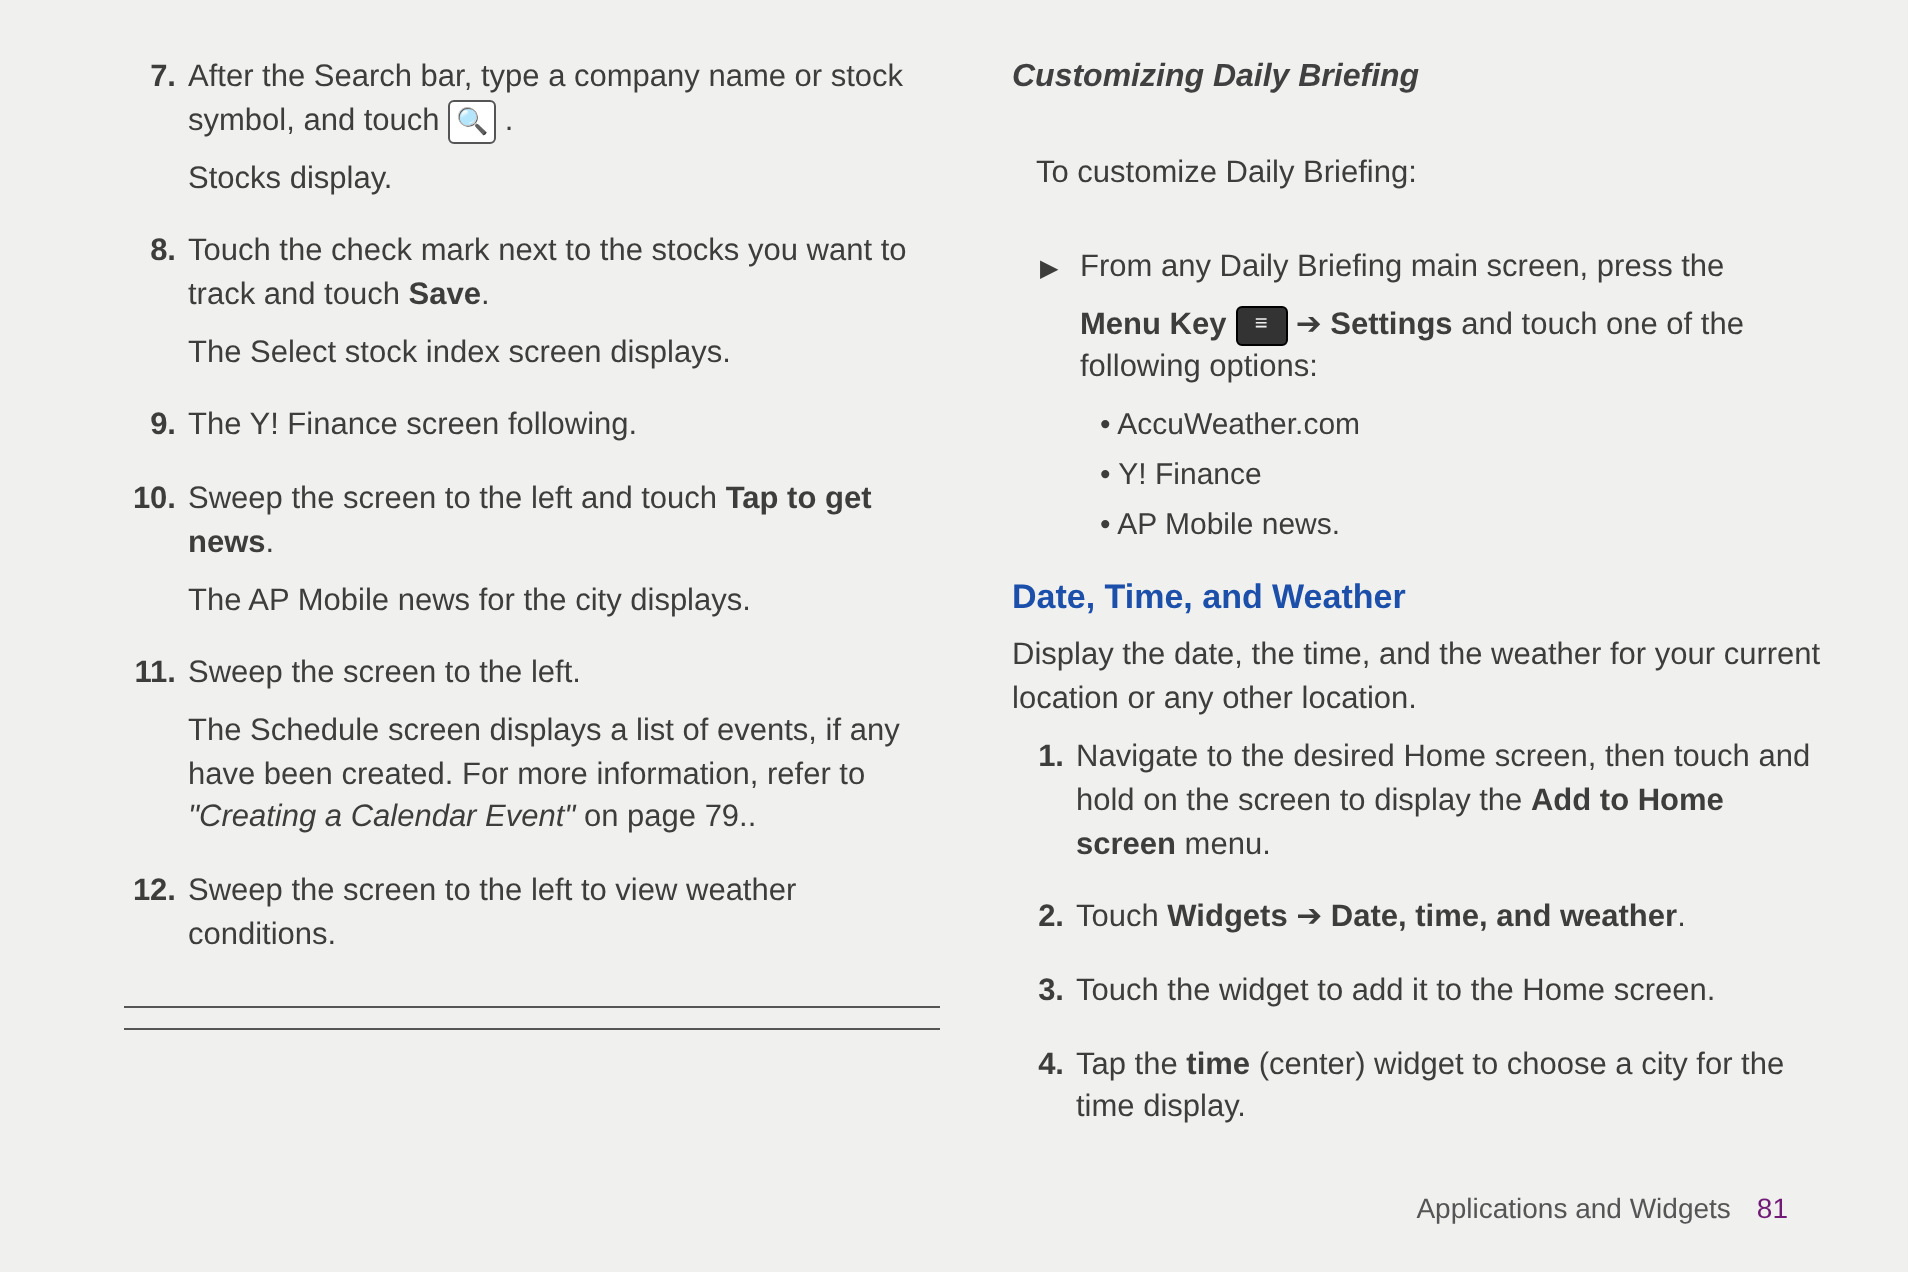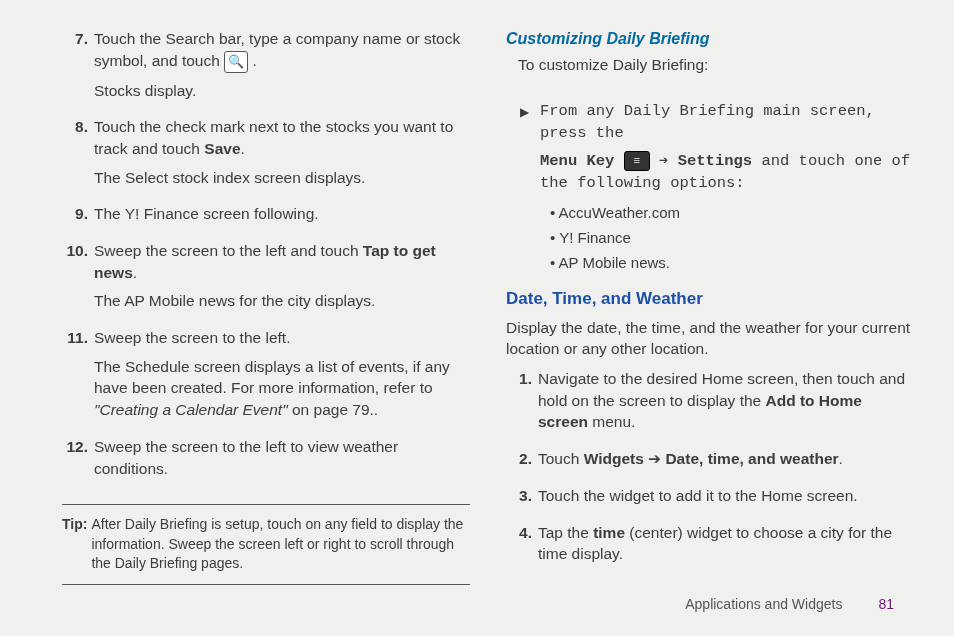--- a/index.html
+++ b/index.html
@@ -32,44 +32,44 @@
   }
   .search-icon { width:24px; height:22px; font-size:13px; }
   .return-icon { width:26px; height:20px; background:#333; color:#fff; border-color:#000; font-size:13px; }
   .menu-icon   { width:26px; height:20px; background:#333; color:#eee; border-color:#000; font-size:11px; }
 
   .hr { border:none; border-top:1.5px solid #555; margin: 18px 0 10px 0; }
   .tip { font-size: 14px; display:flex; }
   .tip-label { font-weight:bold; margin-right:4px; }
   .hr2 { border:none; border-top:1.5px solid #555; margin: 10px 0 0 0; }
 
-  .sub-title { color:#0369a1; font-style:italic; font-weight:bold; font-size:16px; margin-bottom:4px; }
+  .sub-title { color:#404040; font-style:italic; font-weight:bold; font-size:16px; margin-bottom:26px; }
   .section-title { color:#1b4faa; font-weight:bold; font-size:17px; margin: 10px 0 6px 0; }
 
   .indent1 { padding-left: 12px; margin-bottom:25px; }
   .tri-item { display:flex; padding-left:14px; margin-bottom:8px; }
   .tri { width:20px; flex-shrink:0; font-size:12px; line-height:22px; }
   .tri-body { flex:1; }
-  .tri-body .para { margin-bottom: 7px; font-family: Liberation Mono, monospace; }
+  .tri-body .para { margin-bottom: 7px; }
   .bullet { list-style:none; padding-left: 10px; font-size:15px; }
   .bullet li { margin-bottom:4px; }
   .bullet li::before { content:"• "; }
 
-  .footer { position:absolute; bottom:24px; right:60px; font-size:14px; color:#555; display:flex; gap:36px; }
+  .footer { position:absolute; bottom:24px; right:60px; font-size:14px; color:#555; display:flex; gap:13px; }
   .footer .page { color:#701a75; }
 </style>
 </head>
 <body>
 
 <div class="col left">
   <div id="left-list">
       <div class="ol-item">
         <div class="ol-num">7.</div>
         <div class="ol-body">
-          <div class="para"><span>Touch the Search bar, type a company name or stock symbol, and touch </span><span class="icon search-icon">🔍</span><span> .</span></div>
+          <div class="para"><span>After the Search bar, type a company name or stock symbol, and touch </span><span class="icon search-icon">🔍</span><span> .</span></div>
           <div class="para"><span>Stocks display.</span></div>
         </div>
       </div>
       <div class="ol-item">
         <div class="ol-num">8.</div>
         <div class="ol-body">
           <div class="para"><span>Touch the check mark next to the stocks you want to track and touch </span><span class="bold">Save</span><span>.</span></div>
           <div class="para"><span>The Select stock index screen displays.</span></div>
         </div>
       </div>
@@ -94,24 +94,20 @@
         </div>
       </div>
       <div class="ol-item">
         <div class="ol-num">12.</div>
         <div class="ol-body">
           <div class="para"><span>Sweep the screen to the left to view weather conditions.</span></div>
         </div>
       </div>
     </div>
   <hr class="hr">
-  <div class="tip">
-    <span class="tip-label">Tip:</span>
-    <span>After Daily Briefing is setup, touch on any field to display the information. Sweep the screen left or right to scroll through the Daily Briefing pages.</span>
-  </div>
   <hr class="hr2">
 </div>
 
 <div class="col right">
   <div class="sub-title">Customizing Daily Briefing</div>
   <div class="indent1">To customize Daily Briefing:</div>
   <div class="tri-item">
     <div class="tri">▶</div>
     <div class="tri-body">
       <div class="para" id="cust-seg1"><span>From any Daily Briefing main screen, press the </span></div>

